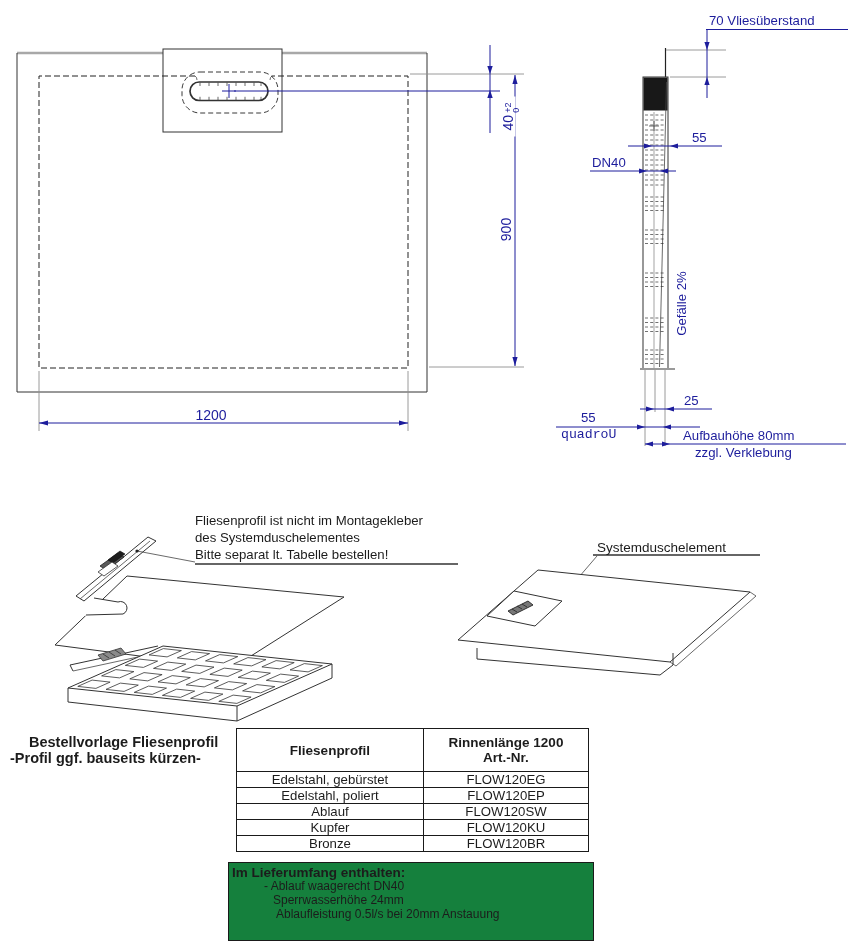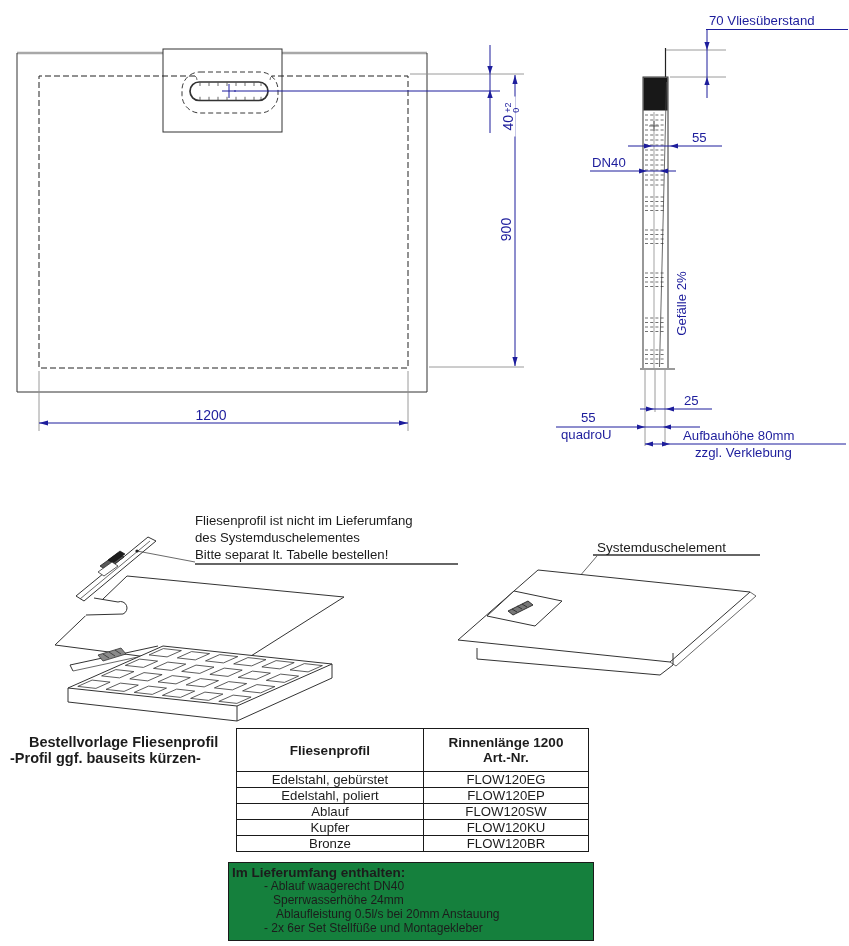--- a/index.html
+++ b/index.html
@@ -264,25 +264,25 @@
         <span>0</span>
       </span>
 </div>
 
 <div class="lbl blue" style="left:709px;top:14px;">70 Vliesüberstand</div>
 <div class="lbl blue" style="left:692px;top:131px;">55</div>
 <div class="lbl blue" style="left:592px;top:156px;">DN40</div>
 <div class="lbl blue rot" style="left:637px;top:296px;width:90px;height:15px;">Gefälle 2%</div>
 <div class="lbl blue" style="left:684px;top:394px;">25</div>
 <div class="lbl blue" style="left:581px;top:411px;">55</div>
-<div class="lbl blue" style="left:561px;top:428px;">quadroU</div>
+<div class="lbl blue" style="left:561px;top:428px;font-family:Liberation Mono, monospace;">quadroU</div>
 <div class="lbl blue" style="left:683px;top:429px;">Aufbauhöhe 80mm</div>
 <div class="lbl blue" style="left:695px;top:446px;">zzgl. Verklebung</div>
 
-<div class="lbl" style="left:195px;top:514px;">Fliesenprofil ist nicht im Lieferumfang</div>
+<div class="lbl" style="left:195px;top:514px;">Fliesenprofil ist nicht im Montagekleber</div>
 <div class="lbl" style="left:195px;top:531px;">des Systemduschelementes</div>
 <div class="lbl" style="left:195px;top:548px;">Bitte separat lt. Tabelle bestellen!</div>
 <div class="lbl" style="left:597px;top:540px;font-size:13.5px;">Systemduschelement</div>
 
 <div class="lbl bold" style="left:10px;top:734px;font-size:14.5px;margin-left:19px;">Bestellvorlage Fliesenprofil</div>
 <div class="lbl bold" style="left:10px;top:750px;font-size:14.5px;">-Profil ggf. bauseits kürzen-</div>
 
 <table id="profile-table">
   <tbody>
         <tr>
@@ -310,16 +310,15 @@
     <td>FLOW120BR</td>
   </tr>
 </tbody>
     </table>
 
 <div id="scope-box">
   <div class="it bold" style="left:3px;top:2px;font-size:13.5px;">Im Lieferumfang enthalten:</div>
   <div class="it" style="left:35px;top:16px;">- Ablauf waagerecht DN40</div>
   <div class="it" style="left:44px;top:30px;">Sperrwasserhöhe 24mm</div>
   <div class="it" style="left:47px;top:44px;">Ablaufleistung 0.5l/s bei 20mm Anstauung</div>
-  <div class="it" style="left:35px;top:58px;">- 2x 6er Set Stellfüße und Montagekleber</div>
 </div>
 
 </div>
 
 </body></html>

